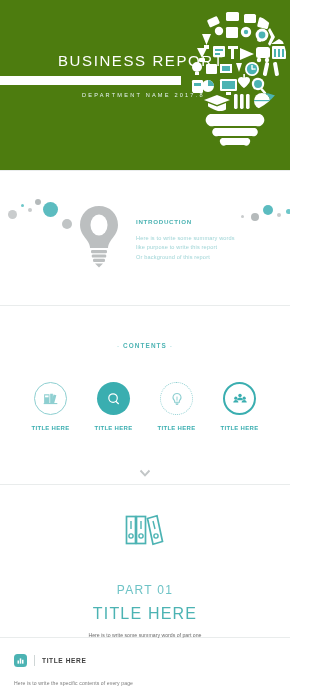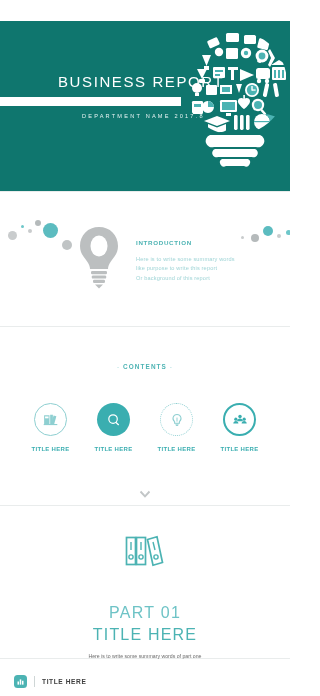--- a/index.html
+++ b/index.html
@@ -8,23 +8,22 @@
     background:#ffffff;
     font-family:"Liberation Sans", sans-serif;
     overflow:hidden;
     position:relative;
   }
   .slide { position:relative; width:290px; background:#fff; }
 
   
   #cover {
     height:170px;
-    background:#0f766e;
+    background:#4d7c0f;
     overflow:hidden;
-    margin-top:21px;
   }
   #cover-title {
     position:absolute;
     left:58px; top:52px;
     color:#ffffff;
     font-size:15px;
     letter-spacing:1.6px;
     font-weight:400;
     white-space:nowrap;
   }
@@ -97,21 +96,21 @@
   .chev {
     position:absolute; left:50%; transform:translateX(-50%);
     width:11px; height:8px;
   }
 
   
   #part { height:152px; position:relative; }
   #binder-icon { position:absolute; left:50%; top:29px; transform:translateX(-50%); }
   #part-num {
     position:absolute; top:98px; left:0; width:100%; text-align:center;
-    color:#6ec3c6; font-size:16px; letter-spacing:1.3px;
+    color:#6ec3c6; font-size:12px; letter-spacing:1.3px;
   }
   #part-title {
     position:absolute; top:120px; left:0; width:100%; text-align:center;
     color:#4cb3b3; font-size:16px; letter-spacing:1.2px;
   }
   .part-line {
     color:#6b6b6b; font-size:5.2px; line-height:8.6px; text-align:center;
   }
   #part-body { position:absolute; top:146px; left:0; width:100%; }
 

